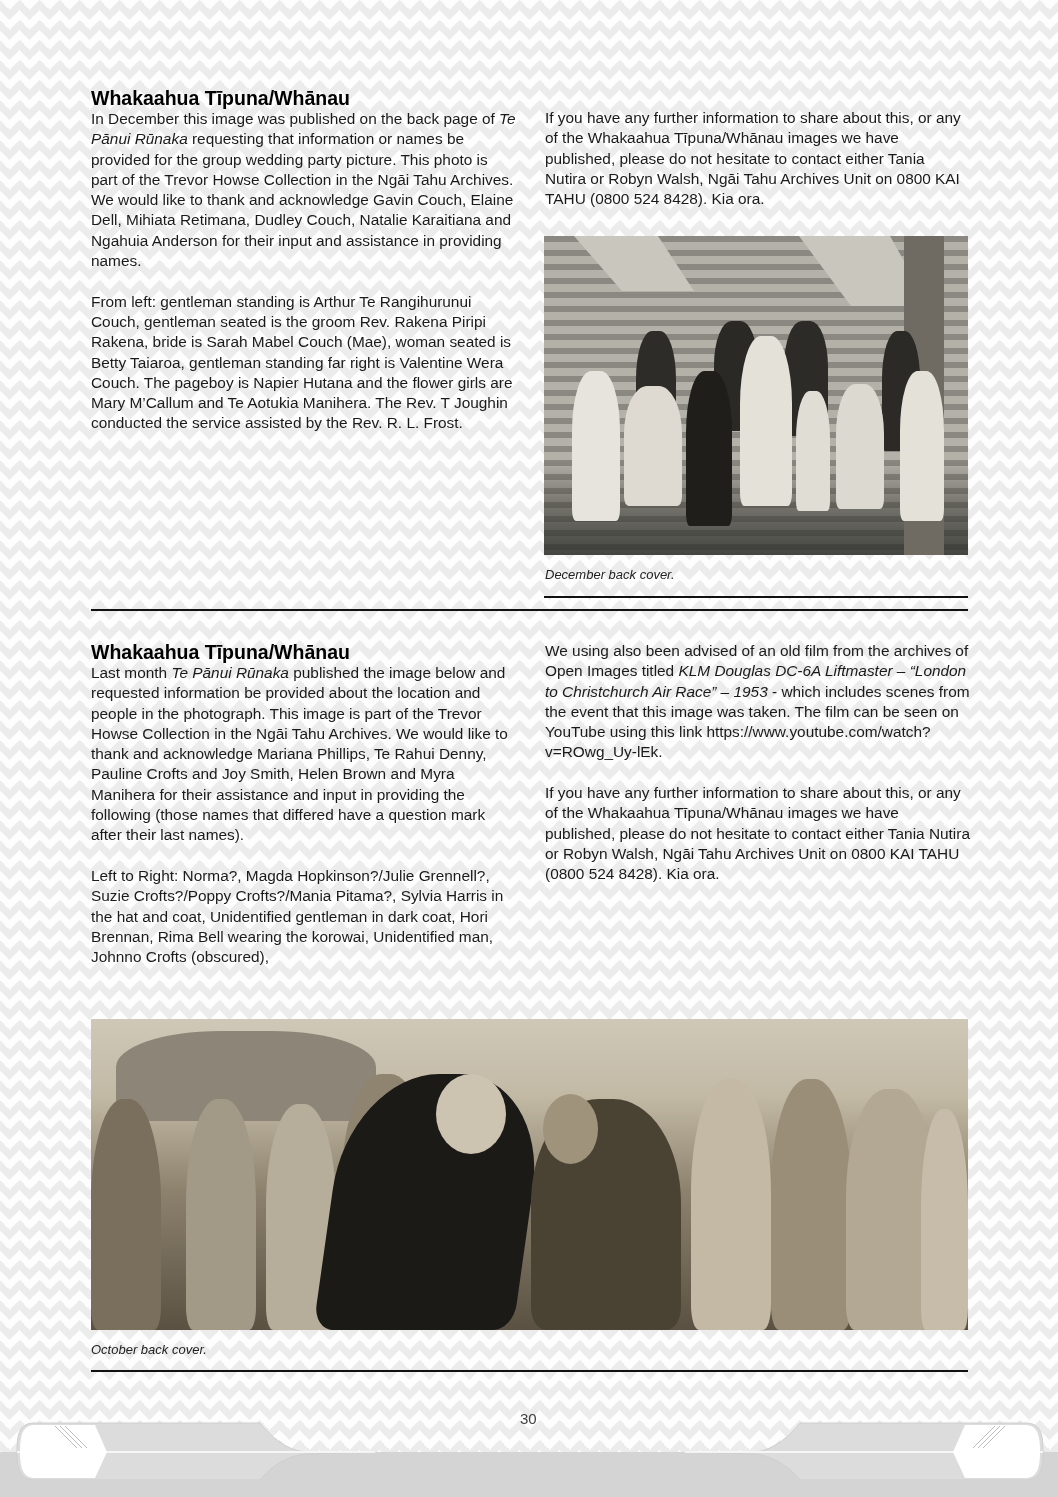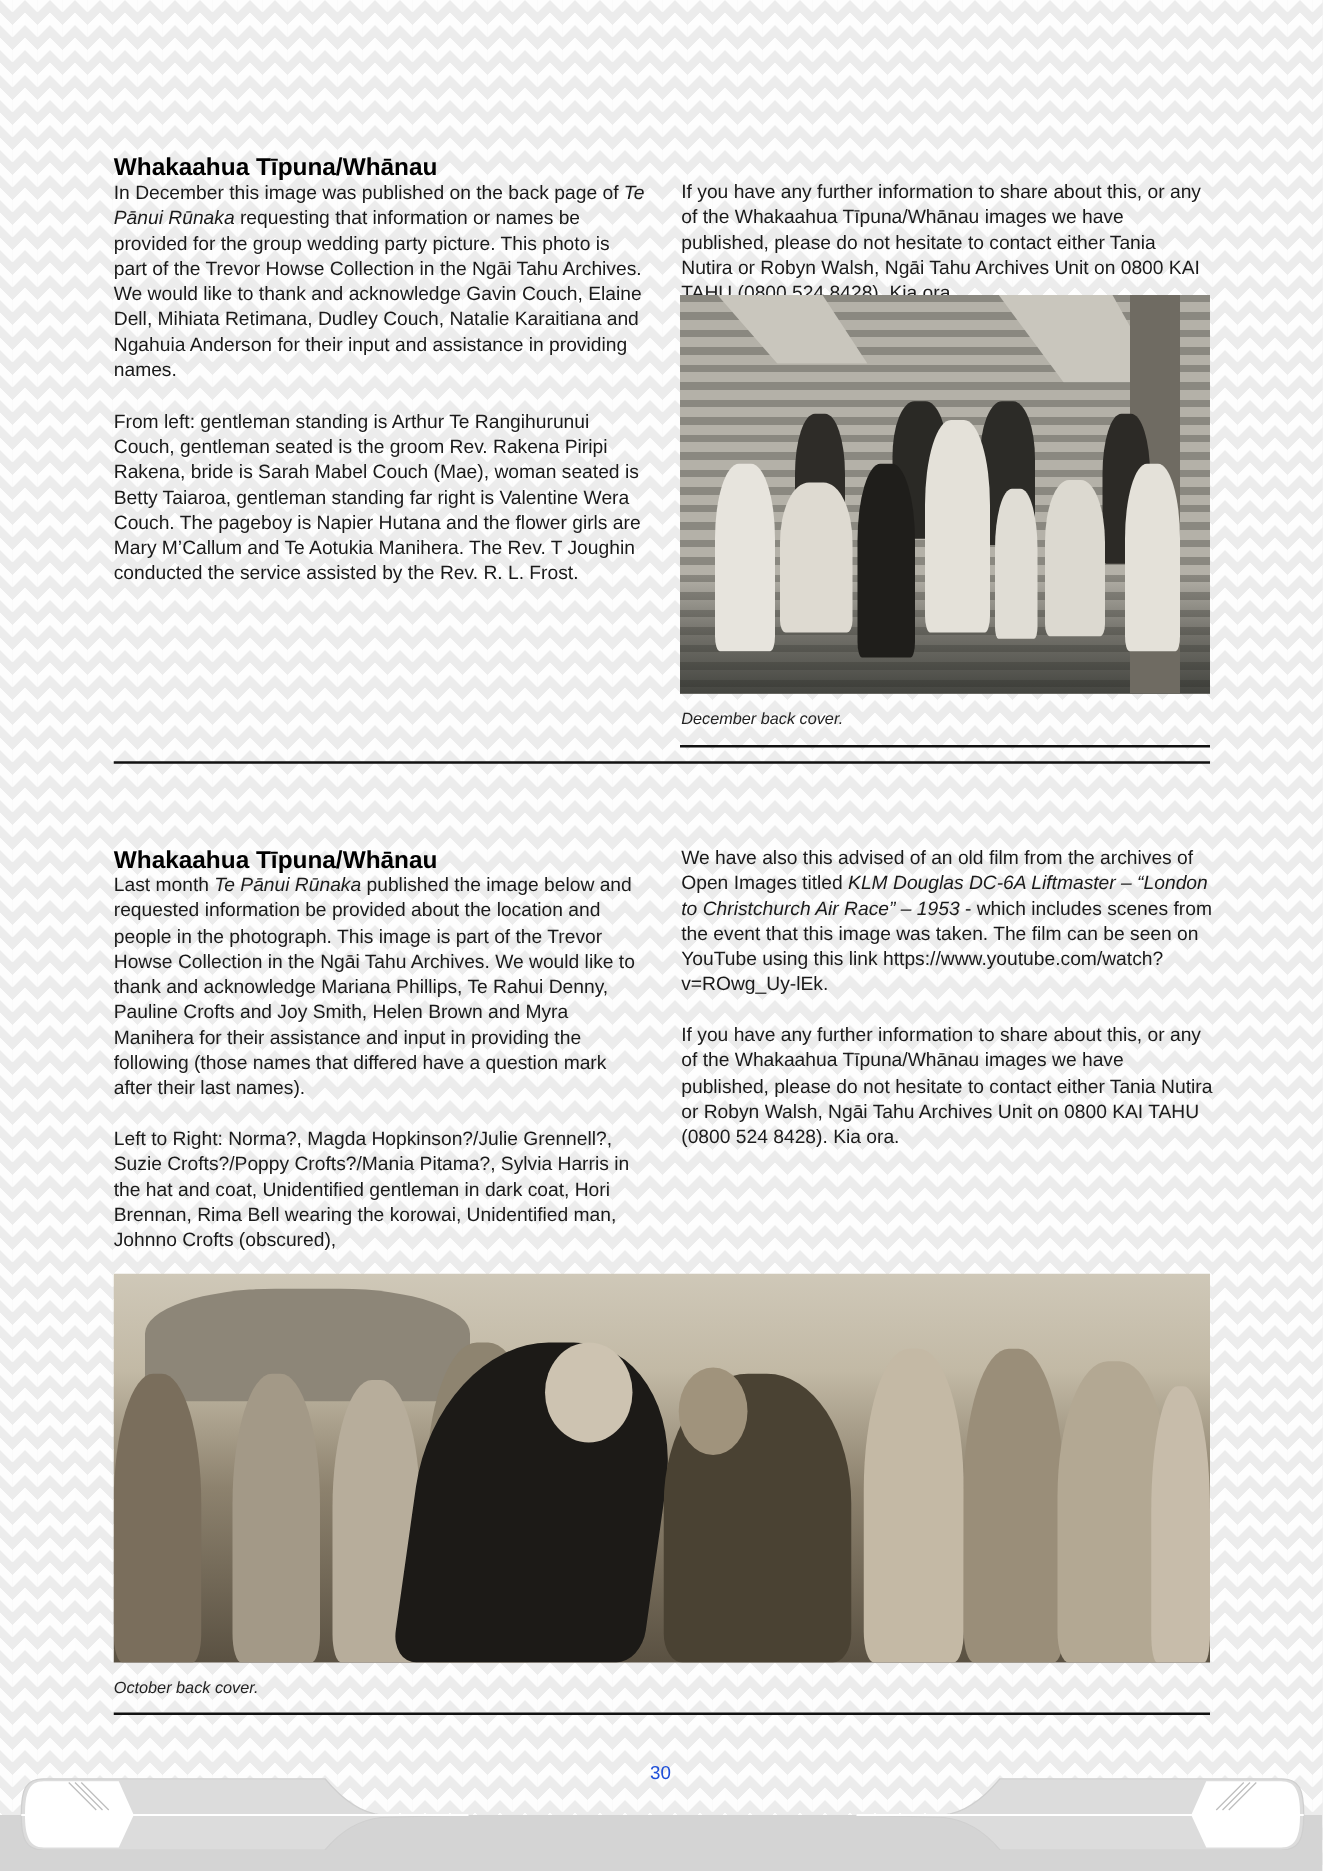--- a/index.html
+++ b/index.html
@@ -9,29 +9,29 @@
     background-color: #f3f3f3;
     background-image:
       linear-gradient(135deg, rgba(255,255,255,0.9) 25%, transparent 25%),
       linear-gradient(225deg, rgba(255,255,255,0.9) 25%, transparent 25%),
       linear-gradient(45deg, rgba(255,255,255,0.9) 25%, transparent 25%),
       linear-gradient(315deg, rgba(255,255,255,0.9) 25%, #ececec 25%);
     background-size: 20px 20px;
     background-position: 10px 0, 10px 0, 0 0, 0 0;
   }
   .page { position: absolute; inset: 0; }
-  .col { position: absolute; font-size: 15.4px; line-height: 20.3px; margin-top: 36px; }
+  .col { position: absolute; font-size: 15.4px; line-height: 20.3px; }
   .col p { margin: 0 0 20.3px 0; }
   .col p:last-child { margin-bottom: 0; }
   h2 { margin: 0; font-size: 19.5px; font-weight: bold; line-height: 22px; color: #000; }
   em { font-style: italic; }
   .rule { position: absolute; height: 1.5px; background: #111; }
   .photo { position: absolute; overflow: hidden; }
   .caption { position: absolute; font-style: italic; font-size: 13px; color: #222; }
-  .page-number { position: absolute; font-size: 15px; color: #1d4ed8; }
+  .page-number { position: absolute; font-size: 15px; color: #404040; }
   
   .photo-wedding {
     background:
       linear-gradient(180deg, transparent 70%, rgba(60,60,55,0.55) 85%, rgba(40,42,38,0.8) 100%),
       repeating-linear-gradient(180deg, #8a8880 0 6px, #b4b1a8 6px 14px);
   }
   .photo-wedding .roof { position: absolute; background: #c9c6bd; }
   .photo-wedding .figure { position: absolute; border-radius: 40% 40% 8% 8%; }
   .photo-feb {
     background: linear-gradient(180deg, #cfc8b8 0%, #c2b9a5 25%, #8d826e 55%, #5a5142 100%);
@@ -77,21 +77,21 @@
   <div class="rule" style="left:544px; top:596px; width:424px;"></div>
   <div class="rule" style="left:91px; top:609px; width:877px;"></div>
 
   <div class="col" style="left:91px; top:641px; width:425px;">
     <h2>Whakaahua Tīpuna/Whānau</h2>
     <p><span>Last month </span><em>Te Pānui Rūnaka</em><span> published the image below and requested information be provided about the location and people in the photograph. This image is part of the Trevor Howse Collection in the Ngāi Tahu Archives. We would like to thank and acknowledge Mariana Phillips, Te Rahui Denny, Pauline Crofts and Joy Smith, Helen Brown and Myra Manihera for their assistance and input in providing the following (those names that differed have a question mark after their last names).</span></p>
     <p>Left to Right: Norma?, Magda Hopkinson?/Julie Grennell?, Suzie Crofts?/Poppy Crofts?/Mania Pitama?, Sylvia Harris in the hat and coat, Unidentified gentleman in dark coat, Hori Brennan, Rima Bell wearing the korowai, Unidentified man, Johnno Crofts (obscured),</p>
   </div>
 
   <div class="col" style="left:545px; top:641px; width:425px;">
-    <p><span>We have also this advised of an old film from the archives of Open Images titled </span><em>KLM Douglas DC-6A Liftmaster – “London to Christchurch Air Race” – 1953</em><span> - which includes scenes from the event that this image was taken. The film can be seen on YouTube using this link https://www.youtube.com/watch?v=ROwg_Uy-lEk.</span></p>
+    <p><span>We using also been advised of an old film from the archives of Open Images titled </span><em>KLM Douglas DC-6A Liftmaster – “London to Christchurch Air Race” – 1953</em><span> - which includes scenes from the event that this image was taken. The film can be seen on YouTube using this link https://www.youtube.com/watch?v=ROwg_Uy-lEk.</span></p>
     <p>If you have any further information to share about this, or any of the Whakaahua Tīpuna/Whānau images we have published, please do not hesitate to contact either Tania Nutira or Robyn Walsh, Ngāi Tahu Archives Unit on 0800 KAI TAHU (0800 524 8428). Kia ora.</p>
   </div>
 
   <div class="photo photo-feb" style="left:91px; top:1019px; width:877px; height:311px;" title="Sepia photograph of a hongi greeting between a gentleman in a dark coat and a woman wearing a korowai, surrounded by women in traditional dress">
     <div style="position:absolute; left:25px; top:12px; width:260px; height:90px; background:#8d8678; border-radius:40% 40% 0 0;"></div>
     <div class="figure" style="left:0; top:80px; width:70px; height:231px; background:#7a6e5c;"></div>
     <div class="figure" style="left:95px; top:80px; width:70px; height:231px; background:#a39987;"></div>
     <div class="figure" style="left:175px; top:85px; width:70px; height:226px; background:#b7ad9b;"></div>
     <div class="figure" style="left:250px; top:55px; width:90px; height:256px; background:#8e8470;"></div>
     <div class="figure" style="left:240px; top:55px; width:200px; height:256px; background:#1c1a17; transform:skewX(-8deg);"></div>

